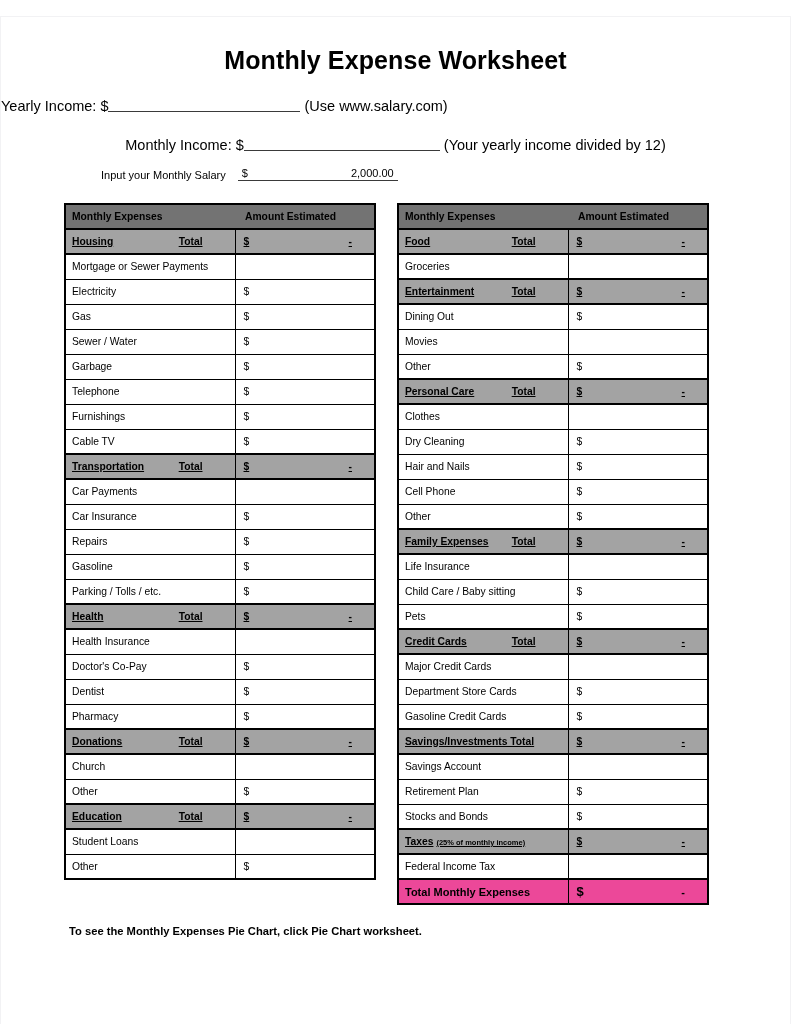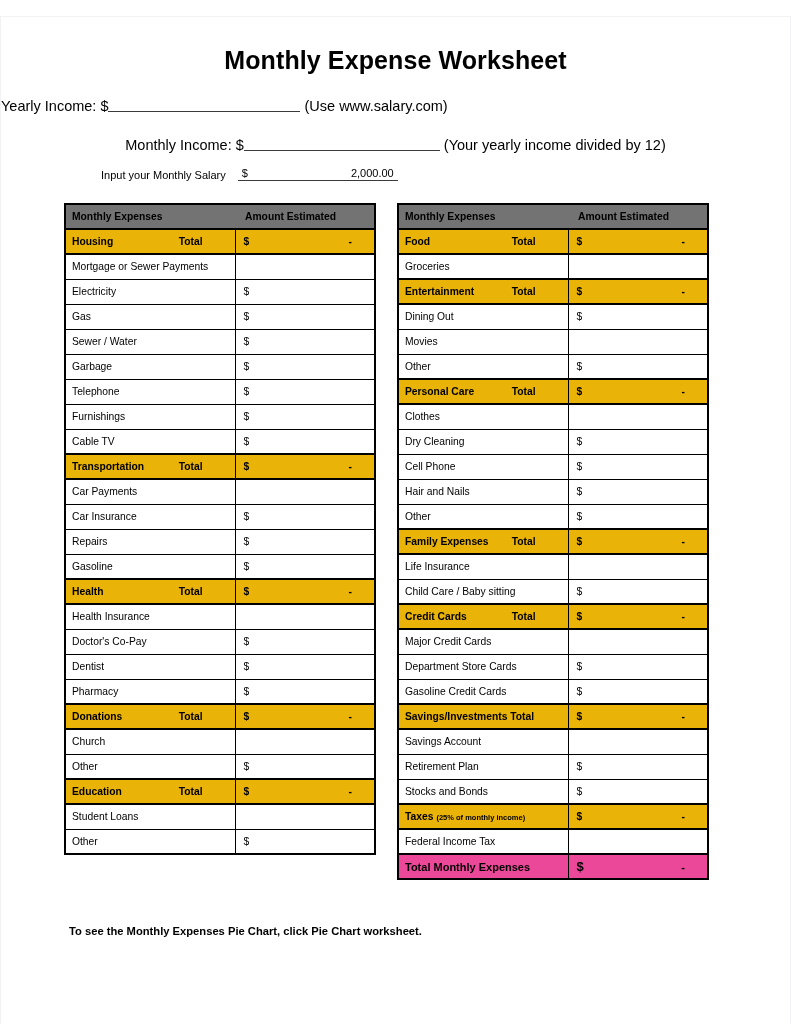--- a/index.html
+++ b/index.html
@@ -118,24 +118,25 @@
     font-weight: bold;
     font-size: 10.3px;
     border-top-width: 2px;
     border-bottom-width: 2px;
   }
   tr.hdr th.h-name { border-left-width: 2px; border-right-width: 0; }
   tr.hdr th.h-amt  { border-right-width: 2px; border-left-width: 0; padding-left: 10px; }
 
   
   tr.cat td {
-    background: #eab308;
+    background: #a3a3a3;
     font-weight: bold;
     border-top-width: 2px;
     border-bottom-width: 2px;
+    text-decoration: underline;
   }
   tr.cat td.cell-name { border-left-width: 2px; }
   tr.cat td.cell-amt  { border-right-width: 2px; }
 
   
   tr.item td.cell-name { border-left-width: 2px; }
   tr.item td.cell-amt  { border-right-width: 2px; }
   tr.last-row td { border-bottom-width: 2px; }
 
   
@@ -395,20 +396,32 @@
               <div class="name-inner">
                 <span class="name-label">Gasoline</span>
               </div>
             </td>
             <td class="cell-amt">
               <div class="amt-inner">
                 <span class="dollar">$</span>
               </div>
             </td>
           </tr>
+          <tr class="item">
+            <td class="cell-name">
+              <div class="name-inner">
+                <span class="name-label">Parking / Tolls / etc.</span>
+              </div>
+            </td>
+            <td class="cell-amt">
+              <div class="amt-inner">
+                <span class="dollar">$</span>
+              </div>
+            </td>
+          </tr>
           <tr class="cat">
             <td class="cell-name">
               <div class="name-inner">
                 <span class="name-label">Health</span>
                 <span class="name-total">Total</span>
               </div>
             </td>
             <td class="cell-amt">
               <div class="amt-inner">
                 <span class="dollar">$</span>
@@ -665,33 +678,33 @@
             </td>
             <td class="cell-amt">
               <div class="amt-inner">
                 <span class="dollar">$</span>
               </div>
             </td>
           </tr>
           <tr class="item">
             <td class="cell-name">
               <div class="name-inner">
+                <span class="name-label">Hair and Nails</span>
+              </div>
+            </td>
+            <td class="cell-amt">
+              <div class="amt-inner">
+                <span class="dollar">$</span>
+              </div>
+            </td>
+          </tr>
+          <tr class="item">
+            <td class="cell-name">
+              <div class="name-inner">
                 <span class="name-label">Cell Phone</span>
-              </div>
-            </td>
-            <td class="cell-amt">
-              <div class="amt-inner">
-                <span class="dollar">$</span>
-              </div>
-            </td>
-          </tr>
-          <tr class="item">
-            <td class="cell-name">
-              <div class="name-inner">
-                <span class="name-label">Hair and Nails</span>
               </div>
             </td>
             <td class="cell-amt">
               <div class="amt-inner">
                 <span class="dollar">$</span>
               </div>
             </td>
           </tr>
           <tr class="item">
             <td class="cell-name">
@@ -736,20 +749,32 @@
               <div class="name-inner">
                 <span class="name-label">Child Care / Baby sitting</span>
               </div>
             </td>
             <td class="cell-amt">
               <div class="amt-inner">
                 <span class="dollar">$</span>
               </div>
             </td>
           </tr>
+          <tr class="item">
+            <td class="cell-name">
+              <div class="name-inner">
+                <span class="name-label">Pets</span>
+              </div>
+            </td>
+            <td class="cell-amt">
+              <div class="amt-inner">
+                <span class="dollar">$</span>
+              </div>
+            </td>
+          </tr>
           <tr class="cat">
             <td class="cell-name">
               <div class="name-inner">
                 <span class="name-label">Credit Cards</span>
                 <span class="name-total">Total</span>
               </div>
             </td>
             <td class="cell-amt">
               <div class="amt-inner">
                 <span class="dollar">$</span>

